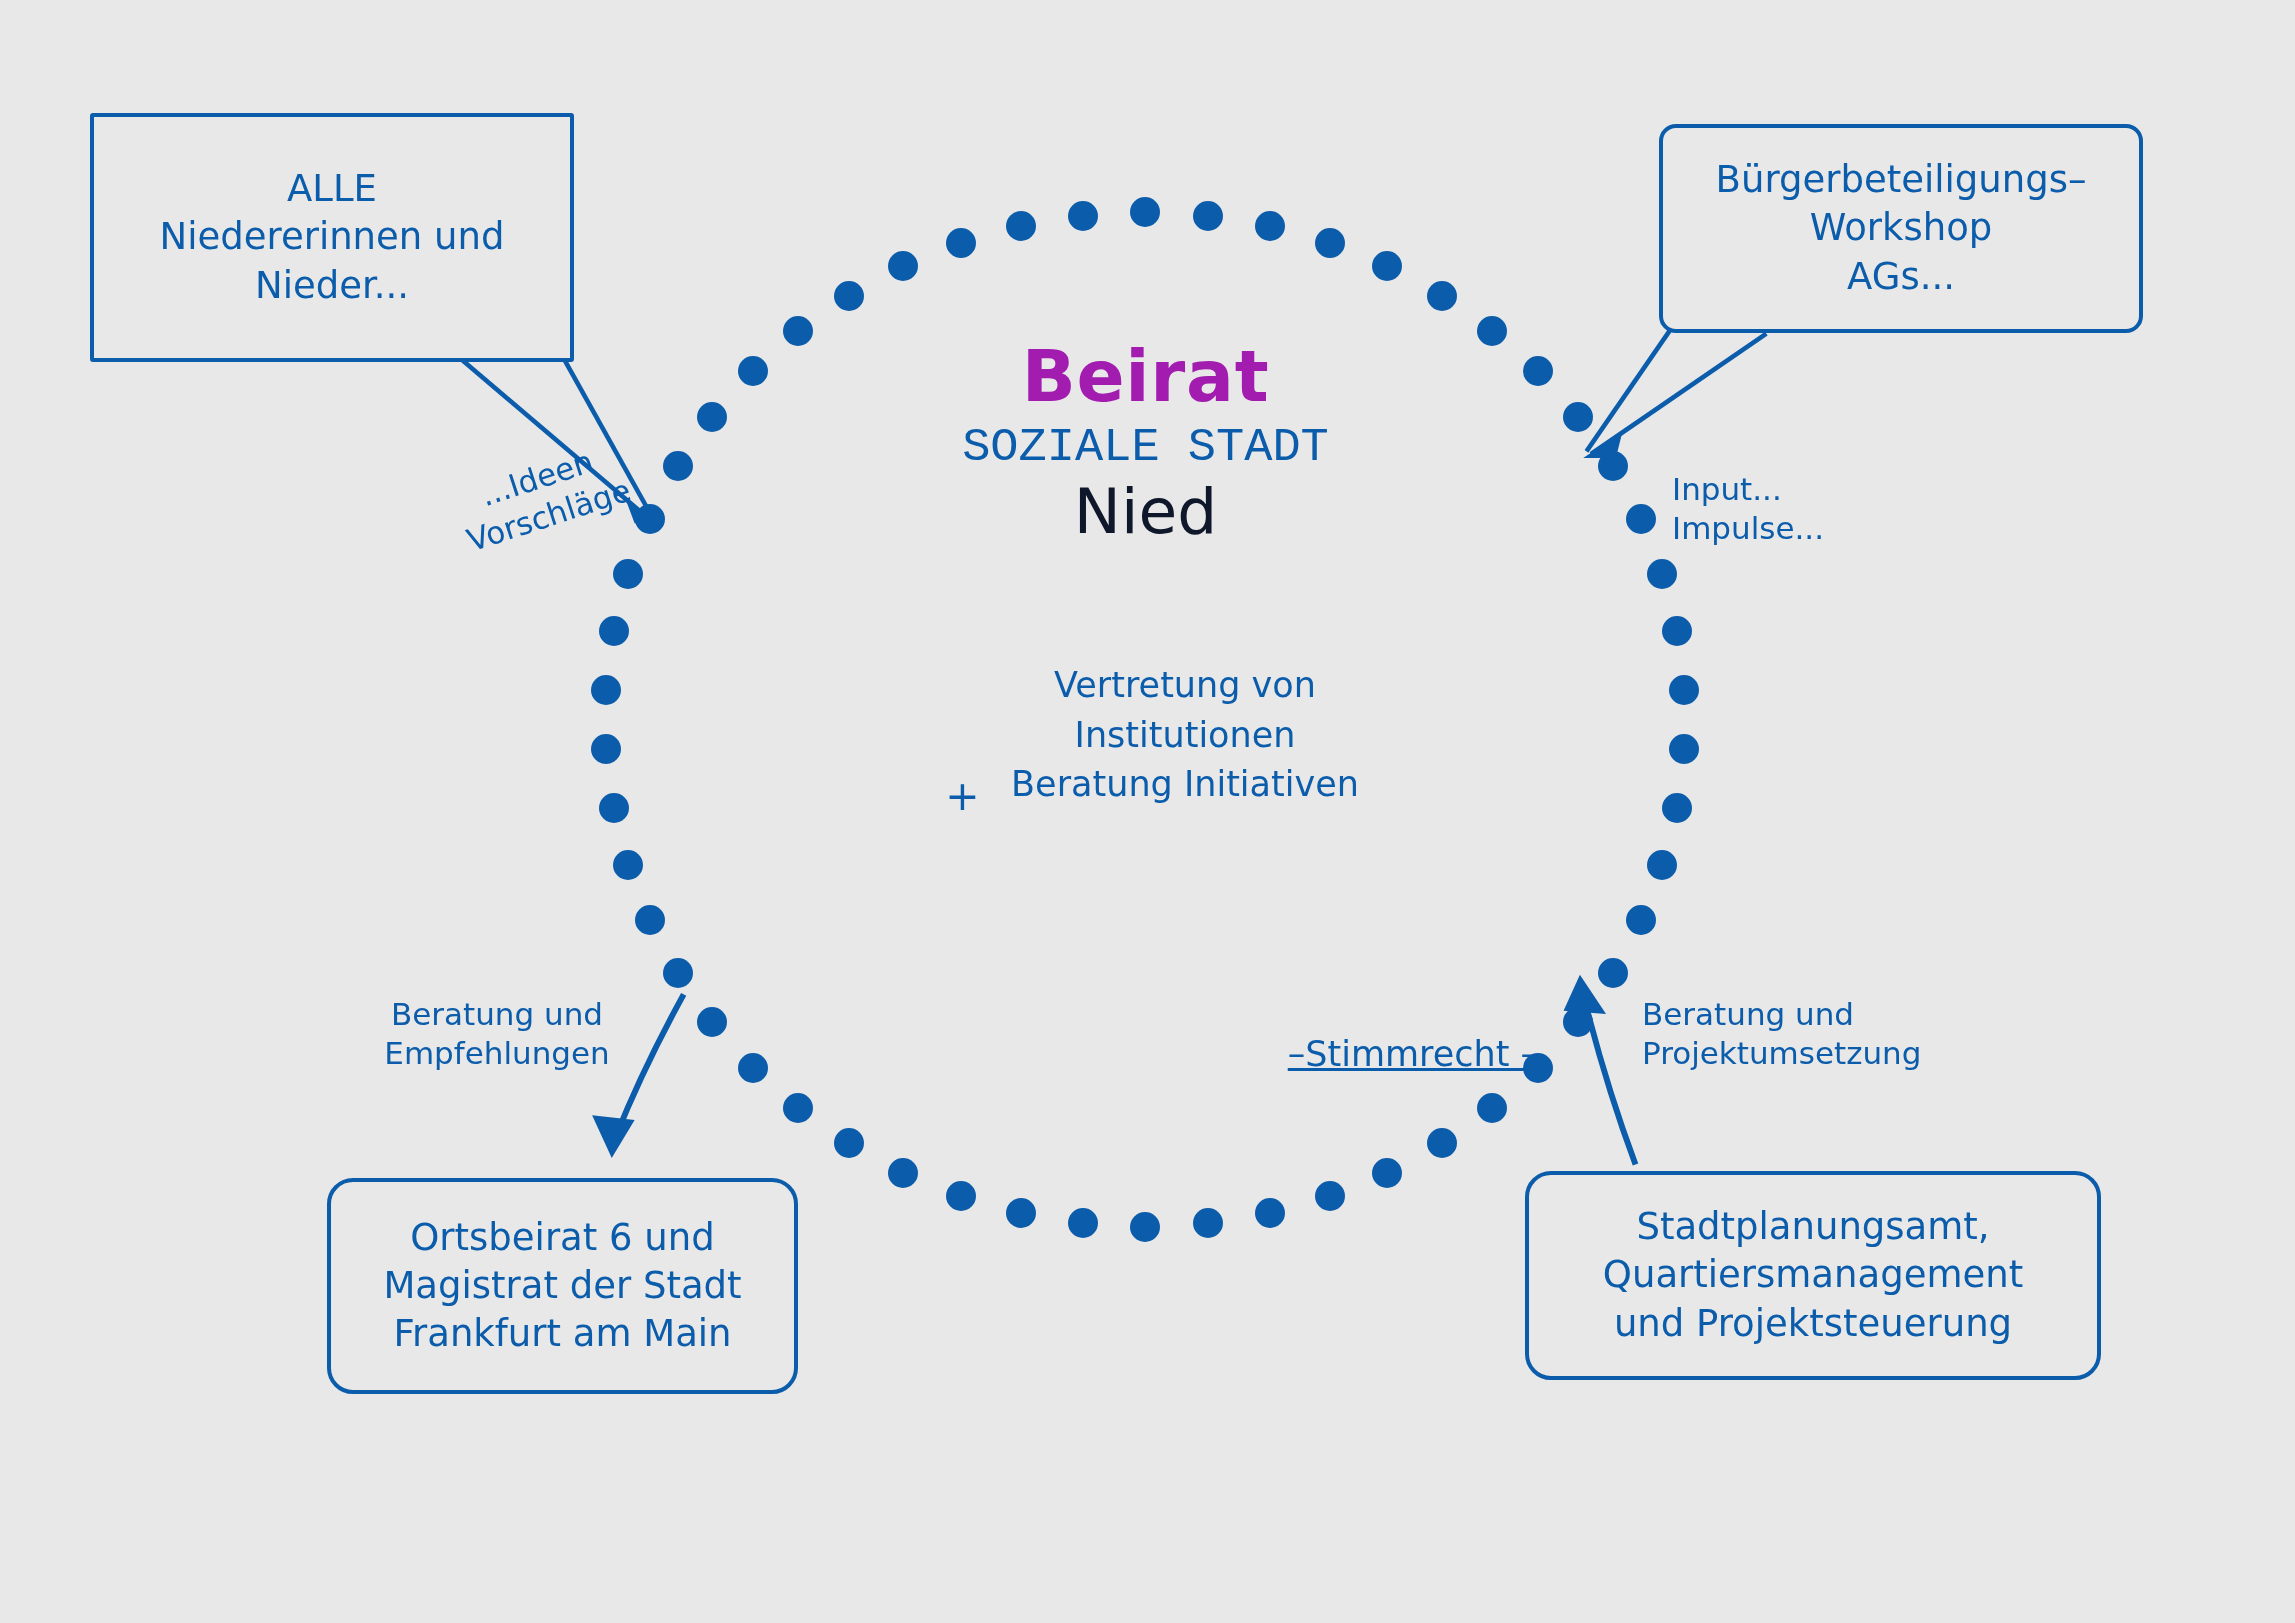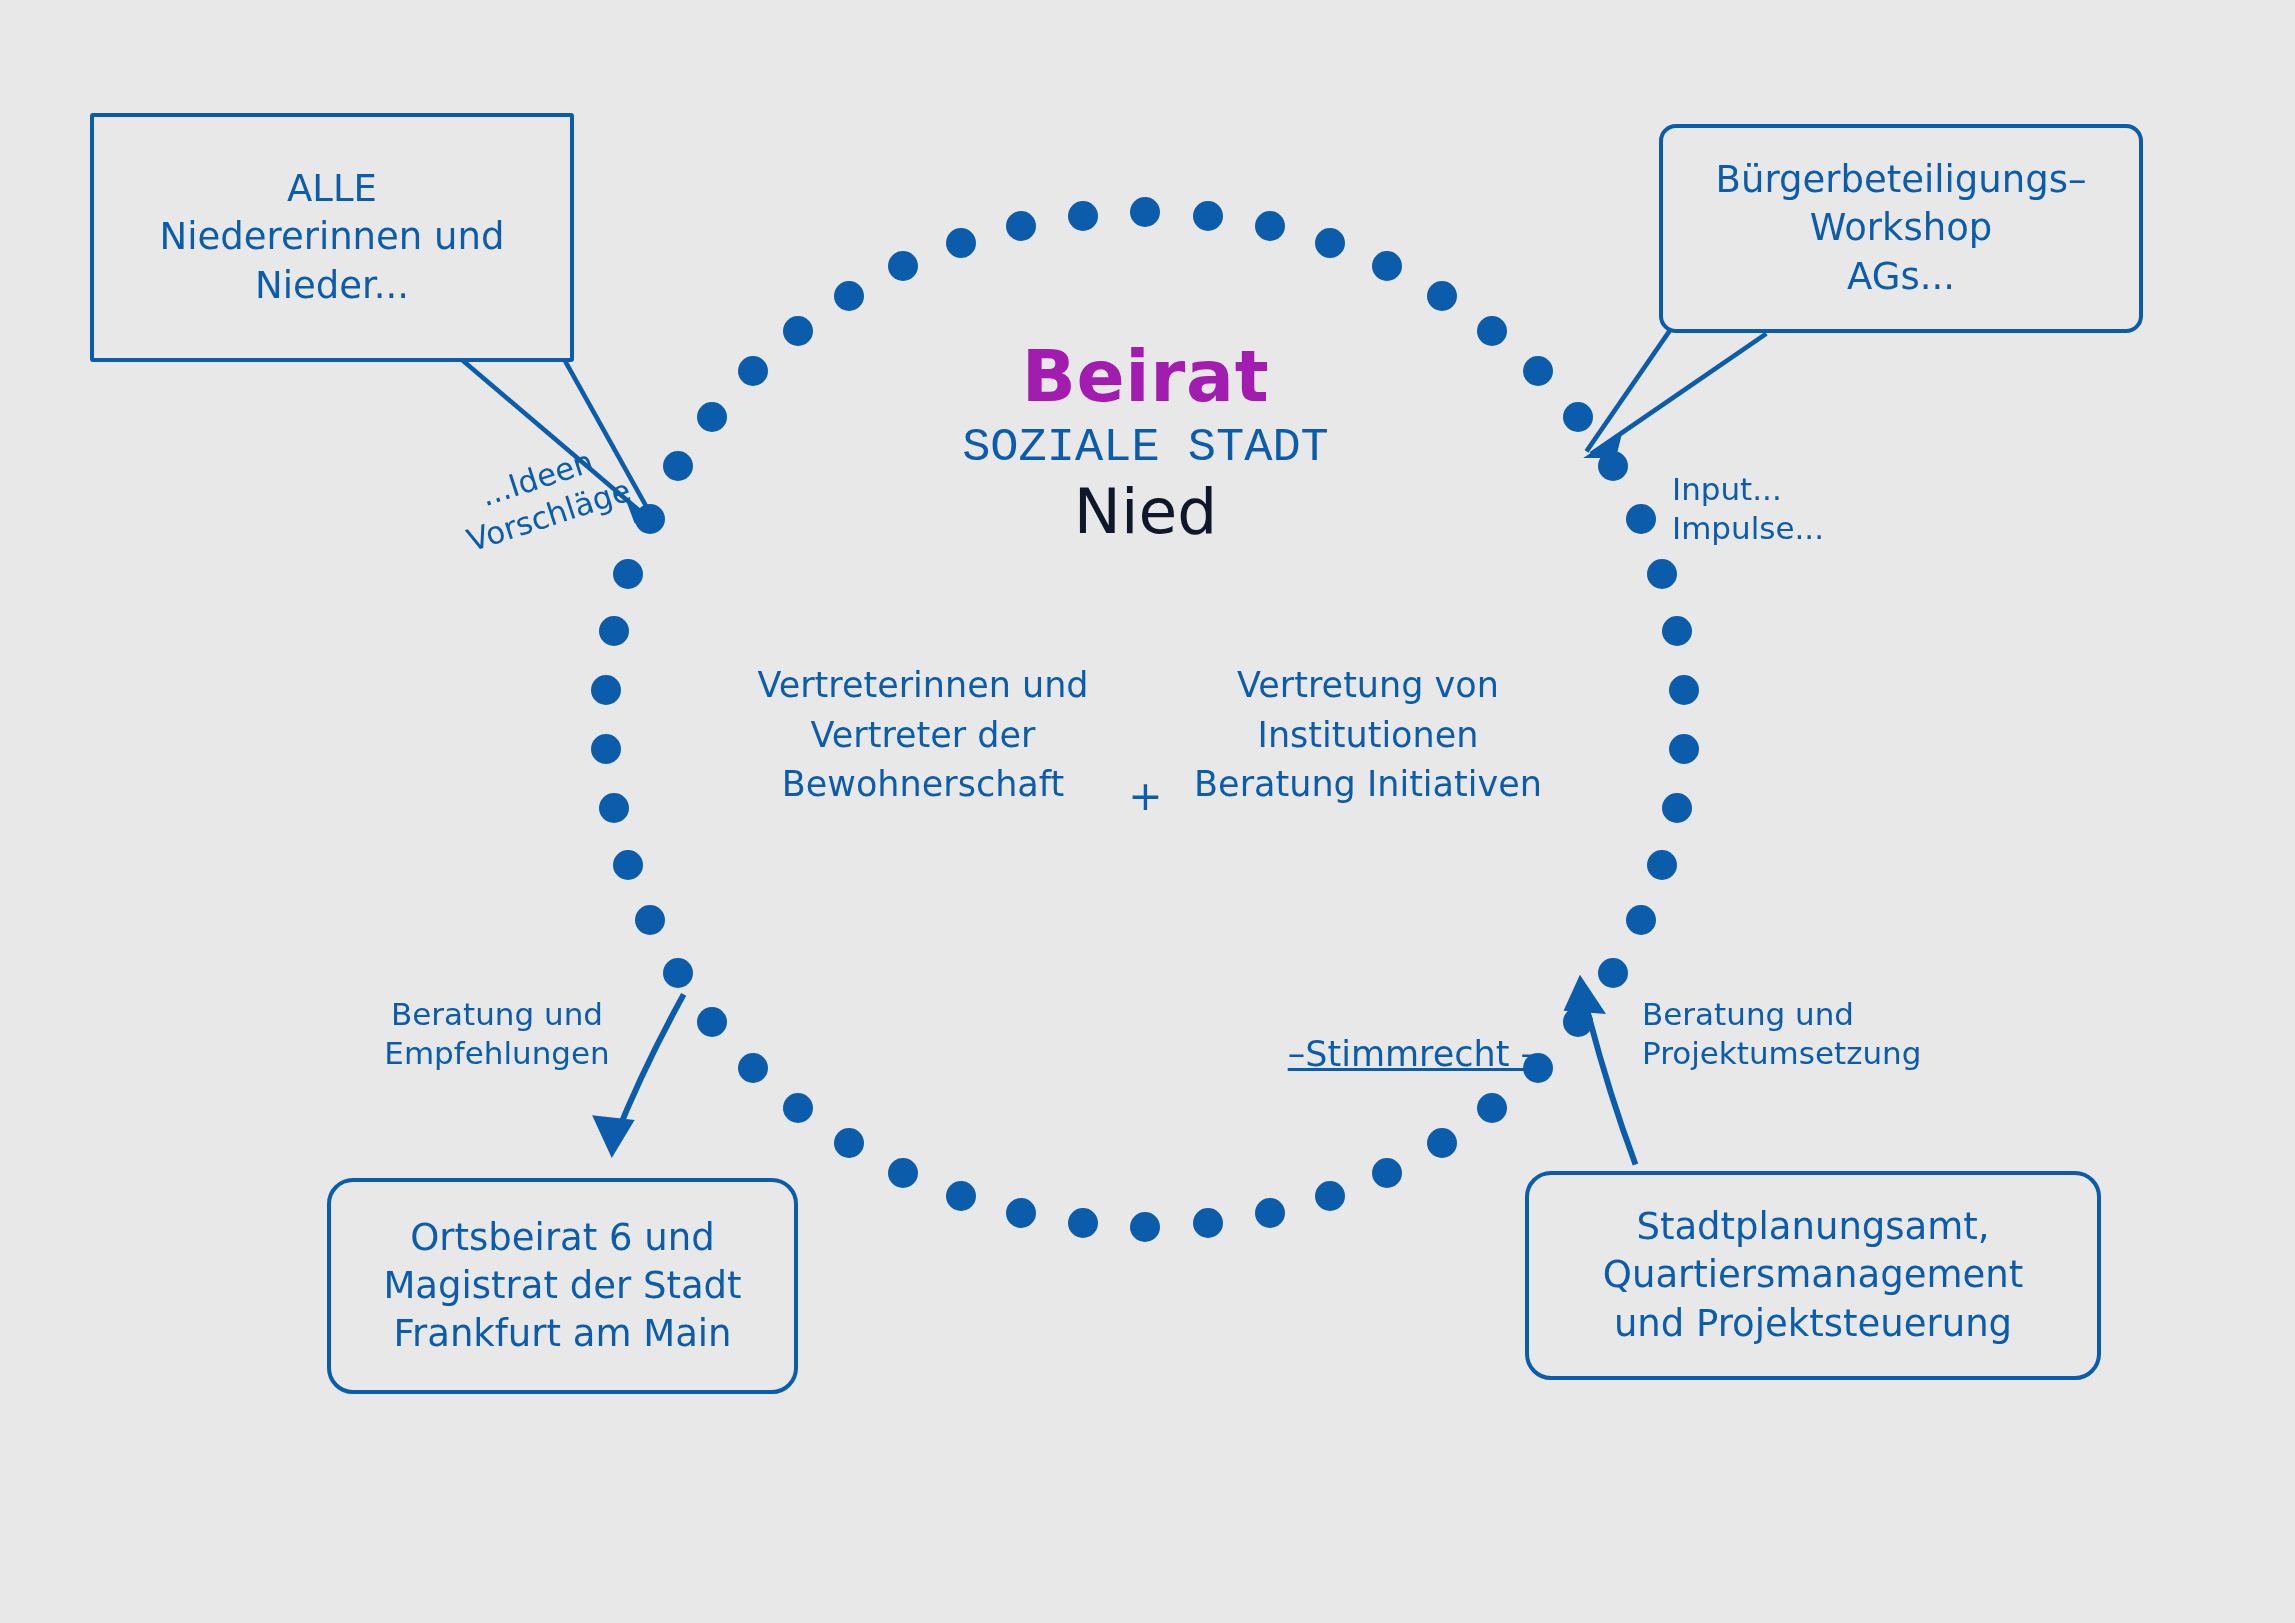--- a/index.html
+++ b/index.html
@@ -267,25 +267,20 @@
     <path d="M 2415 1490 L 2455 1550 L 2390 1545 Z" fill="#0b5cab"></path>
   </svg>
 
   <div id="center-text">
     <div id="beirat-title">Beirat</div>
     <div id="soziale-stadt">SOZIALE STADT</div>
     <div id="nied">Nied</div>
   </div>
 
   <div id="columns">
-    <div class="col">Vertreterinnen
-und
-Vertreter
-der
-Bewohnerschaft</div>
     <div id="plus-sign">+</div>
     <div class="col">Vertretung
 von
 Institutionen
 Beratung
 Initiativen</div>
   </div>
 
   <div id="stimmrecht">–Stimmrecht  –</div>
 

